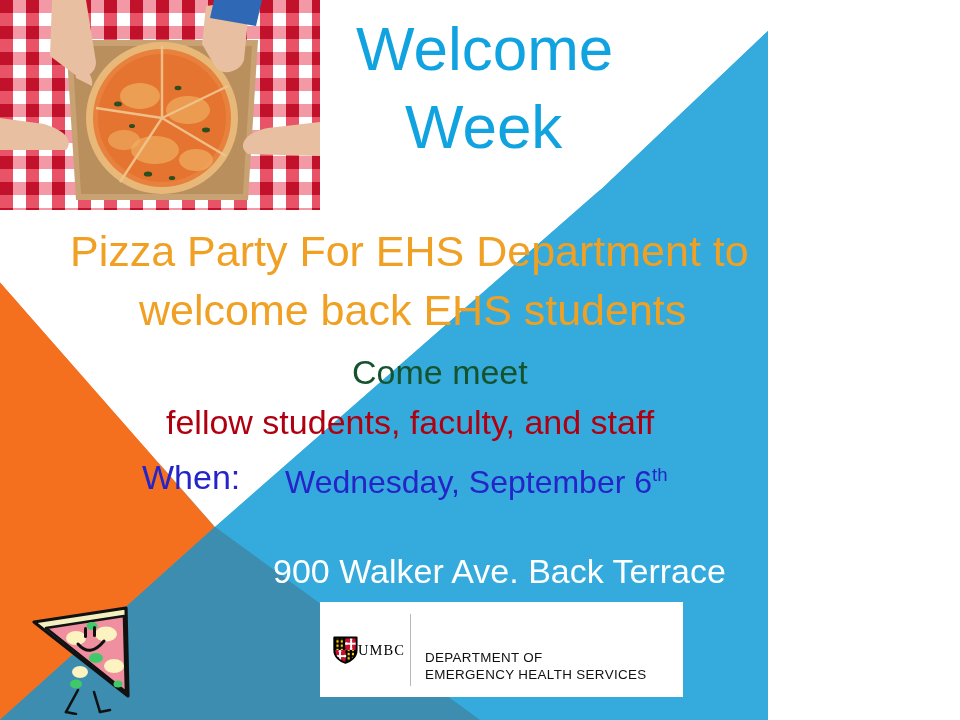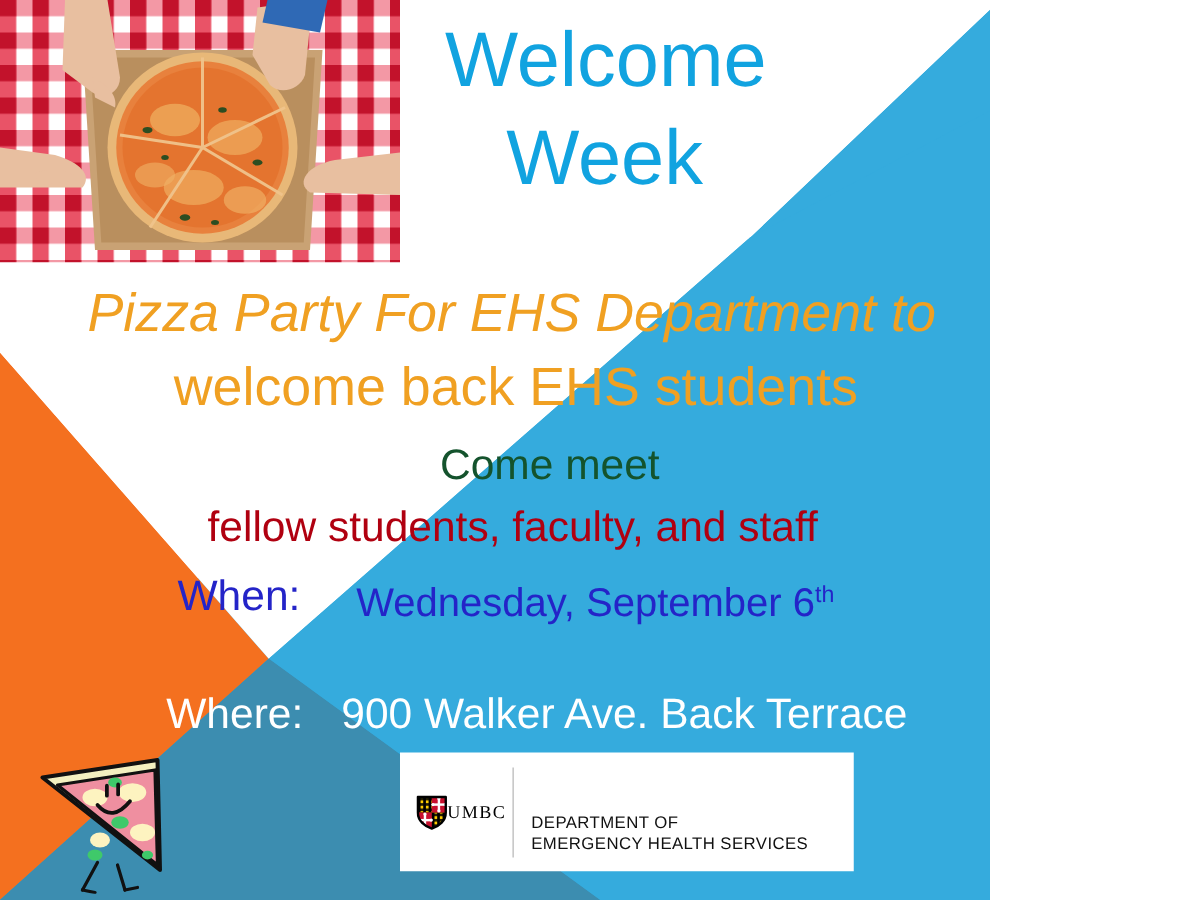--- a/index.html
+++ b/index.html
@@ -10,21 +10,20 @@
   body {
     font-family: "Liberation Sans", sans-serif;
   }
 
   #flyer {
     position: relative;
     width: 768px;
     height: 720px;
     overflow: hidden;
     background: #ffffff;
-    padding-left: 24px;
   }
 
   
   #bg-shapes {
     position: absolute;
     left: 0; top: 0;
     width: 960px;
     height: 720px;
   }
 
@@ -54,21 +53,21 @@
     letter-spacing: 0px;
   }
   #title-line1 { left: 356px; top: 16px; }
   #title-line2 { left: 405px; top: 94px; }
 
   #subtitle-line1, #subtitle-line2 {
     color: #f0a022;
     font-size: 43px;
     font-weight: normal;
   }
-  #subtitle-line1 { left: 70px;  top: 229px; font-style: italic; }
+  #subtitle-line1 { left: 70px;  top: 229px; }
   #subtitle-line2 { left: 139px; top: 288px; }
 
   #comemeet {
     left: 352px;
     top: 355px;
     color: #14532d;
     font-size: 34px;
   }
 
   #fellow {
@@ -270,21 +269,20 @@
 
   <div class="txt" id="subtitle-line1">Pizza Party For EHS Department to</div>
   <div class="txt" id="subtitle-line2">welcome back EHS students</div>
 
   <div class="txt" id="comemeet">Come meet</div>
   <div class="txt" id="when-label">When:</div>
 
   <div class="txt" id="fellow">fellow students, faculty, and staff</div>
   <div class="txt" id="when-value1"><span>Wednesday, September 6</span><sup>th</sup></div>
 
-  <div class="txt" id="where-label">Where:</div>
   <div class="txt" id="where-value">900 Walker Ave. Back Terrace</div>
 
   <div id="pizza-clip">
     <svg width="120" height="90" viewBox="0 0 120 90">
       <g transform="rotate(18 60 45)">
         <path d="M16,56 L92,18 C104,24 106,40 98,50 L32,70 Z" fill="#f7c968"></path>
         <path d="M22,55 L90,21 C100,27 101,39 95,47 L34,66 Z" fill="#fde6a8"></path>
         <path d="M26,54 L88,24 C96,30 96,38 91,45 L36,62 Z" fill="#f6a940"></path>
         <ellipse cx="78" cy="36" rx="7.5" ry="6" fill="#e0392f"></ellipse>
         <ellipse cx="56" cy="33" rx="6" ry="4.8" fill="#e0392f"></ellipse>

